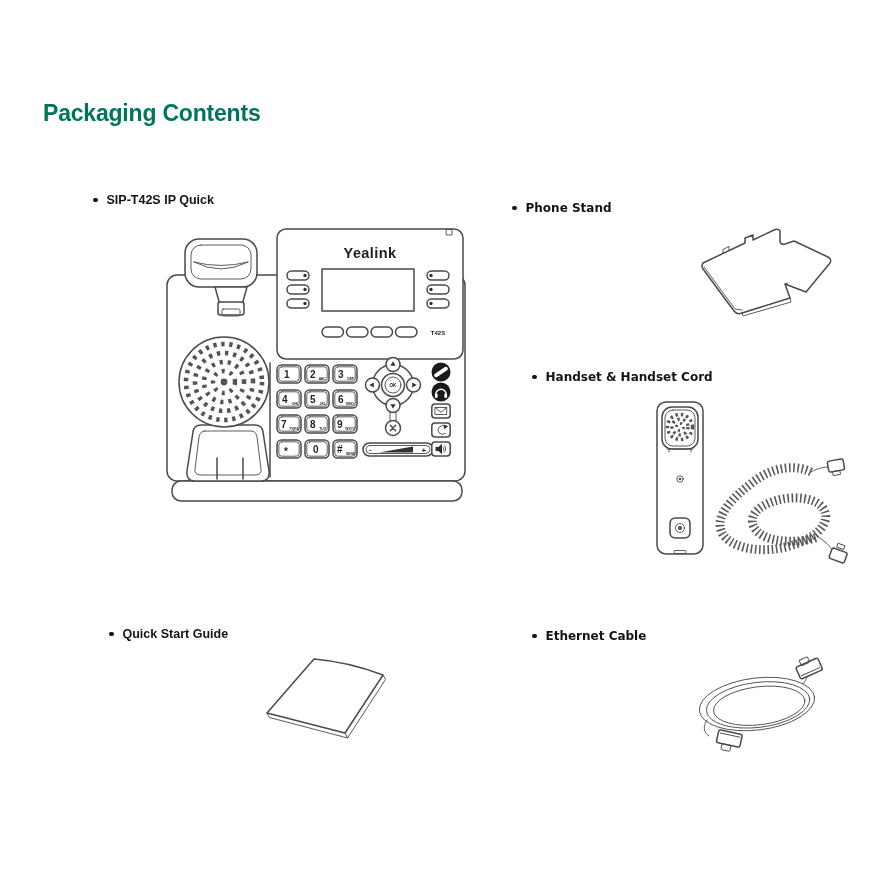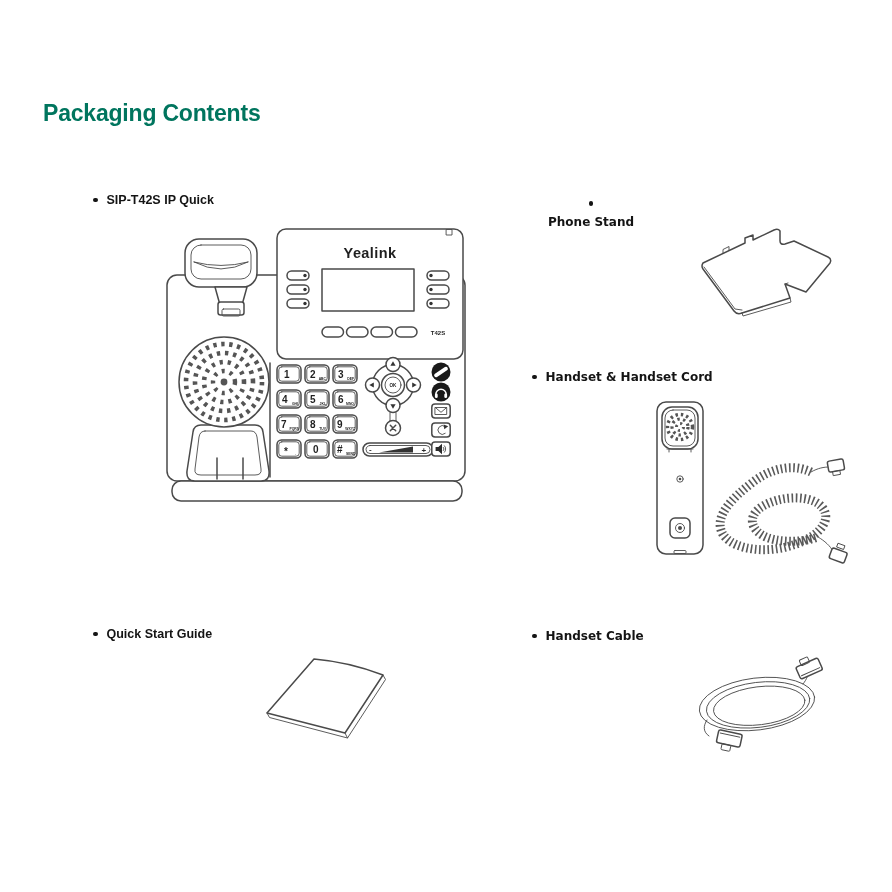--- a/index.html
+++ b/index.html
@@ -31,35 +31,35 @@
 <body>
 
 <div class="page">
 
   <h1 class="page-title">Packaging Contents</h1>
 
   <div class="item" style="left:93px;top:193px;">
     <span class="bullet"></span>
     <span>SIP-T42S IP Quick</span>
   </div>
-  <div class="item geo" style="left:548px;top:201px;flex-direction:column;">
+  <div class="item geo" style="left:512px;top:201px;">
     <span class="bullet"></span>
     <span>Phone Stand</span>
   </div>
   <div class="item geo" style="left:532px;top:370px;text-align:right;">
     <span class="bullet"></span>
     <span>Handset &amp; Handset Cord</span>
   </div>
-  <div class="item" style="left:93px;top:627px;">
+  <div class="item" style="left:109px;top:627px;">
     <span class="bullet"></span>
     <span>Quick Start Guide</span>
   </div>
   <div class="item geo" style="left:532px;top:629px;">
     <span class="bullet"></span>
-    <span>Handset Cable</span>
+    <span>Ethernet Cable</span>
   </div>
 
   <svg style="left:165px;top:227px;" width="305" height="280" viewBox="0 0 305 280">
 
     <rect class="ln" x="2" y="48" width="298" height="206" rx="10"></rect>
     <rect class="lnw" x="7" y="254" width="290" height="20" rx="9"></rect>
     <line class="ln" x1="105" y1="136" x2="105" y2="250"></line>
 
     <g>
       <path class="lnw" d="M36 198 L90 198 Q97 198 98 205 L104 244 Q105 254 96 254 L30 254 Q21 254 22 244 L28 205 Q29 198 36 198 Z"></path>

